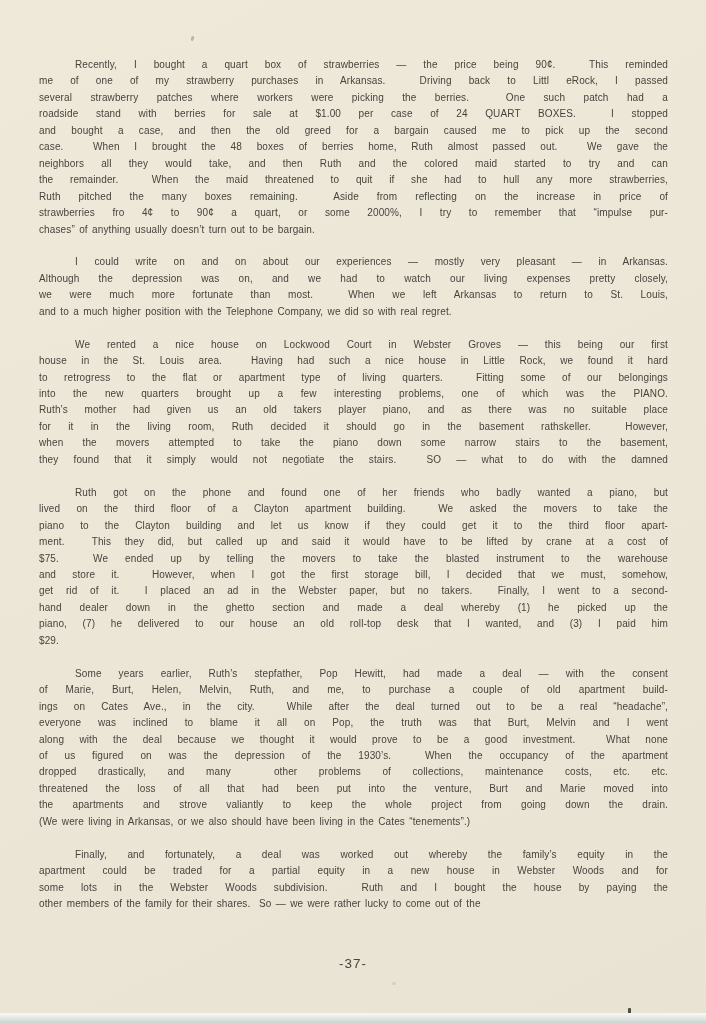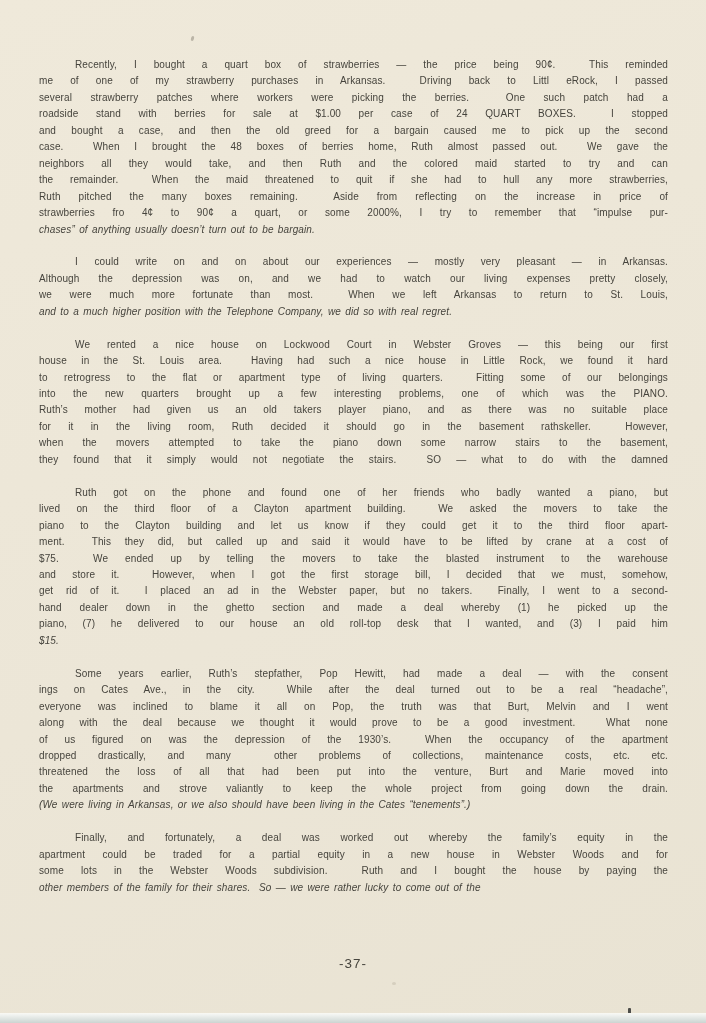--- a/index.html
+++ b/index.html
@@ -36,21 +36,20 @@
     text-align: justify;
     text-align-last: justify;
     word-spacing: 1.4px;
     letter-spacing: 0.12px;
   }
   .line.first {
     text-indent: 36px;
   }
   .line.last {
     text-align-last: left;
-    font-style: italic;
   }
   .page-number {
     position: absolute;
     top: 956px;
     left: 0;
     width: 100%;
     text-align: center;
     font-size: 13.4px;
     line-height: 16px;
     letter-spacing: 1px;
@@ -129,24 +128,25 @@
       <div class="paragraph">
         <div class="line first">Ruth got on the phone and found one of her friends who badly wanted a piano, but</div>
         <div class="line">lived on the third floor of a Clayton apartment building.&nbsp; We asked the movers to take the</div>
         <div class="line">piano to the Clayton building and let us know if they could get it to the third floor apart-</div>
         <div class="line">ment.&nbsp; This they did, but called up and said it would have to be lifted by crane at a cost of</div>
         <div class="line">$75.&nbsp; We ended up by telling the movers to take the blasted instrument to the warehouse</div>
         <div class="line">and store it.&nbsp; However, when I got the first storage bill, I decided that we must, somehow,</div>
         <div class="line">get rid of it.&nbsp; I placed an ad in the Webster paper, but no takers.&nbsp; Finally, I went to a second-</div>
         <div class="line">hand dealer down in the ghetto section and made a deal whereby (1) he picked up the</div>
         <div class="line">piano, (7) he delivered to our house an old roll-top desk that I wanted, and (3) I paid him</div>
-        <div class="line last">$15.</div>
+        <div class="line last">$29.</div>
       </div>
       <div class="paragraph">
         <div class="line first">Some years earlier, Ruth’s stepfather, Pop Hewitt, had made a deal — with the consent</div>
+        <div class="line">of Marie, Burt, Helen, Melvin, Ruth, and me, to purchase a couple of old apartment build-</div>
         <div class="line">ings on Cates Ave., in the city.&nbsp; While after the deal turned out to be a real “headache”,</div>
         <div class="line">everyone was inclined to blame it all on Pop, the truth was that Burt, Melvin and I went</div>
         <div class="line">along with the deal because we thought it would prove to be a good investment.&nbsp; What none</div>
         <div class="line">of us figured on was the depression of the 1930’s.&nbsp; When the occupancy of the apartment</div>
         <div class="line">dropped drastically, and many&nbsp; other problems of collections, maintenance costs, etc. etc.</div>
         <div class="line">threatened the loss of all that had been put into the venture, Burt and Marie moved into</div>
         <div class="line">the apartments and strove valiantly to keep the whole project from going down the drain.</div>
         <div class="line last">(We were living in Arkansas, or we also should have been living in the Cates “tenements”.)</div>
       </div>
       <div class="paragraph">

